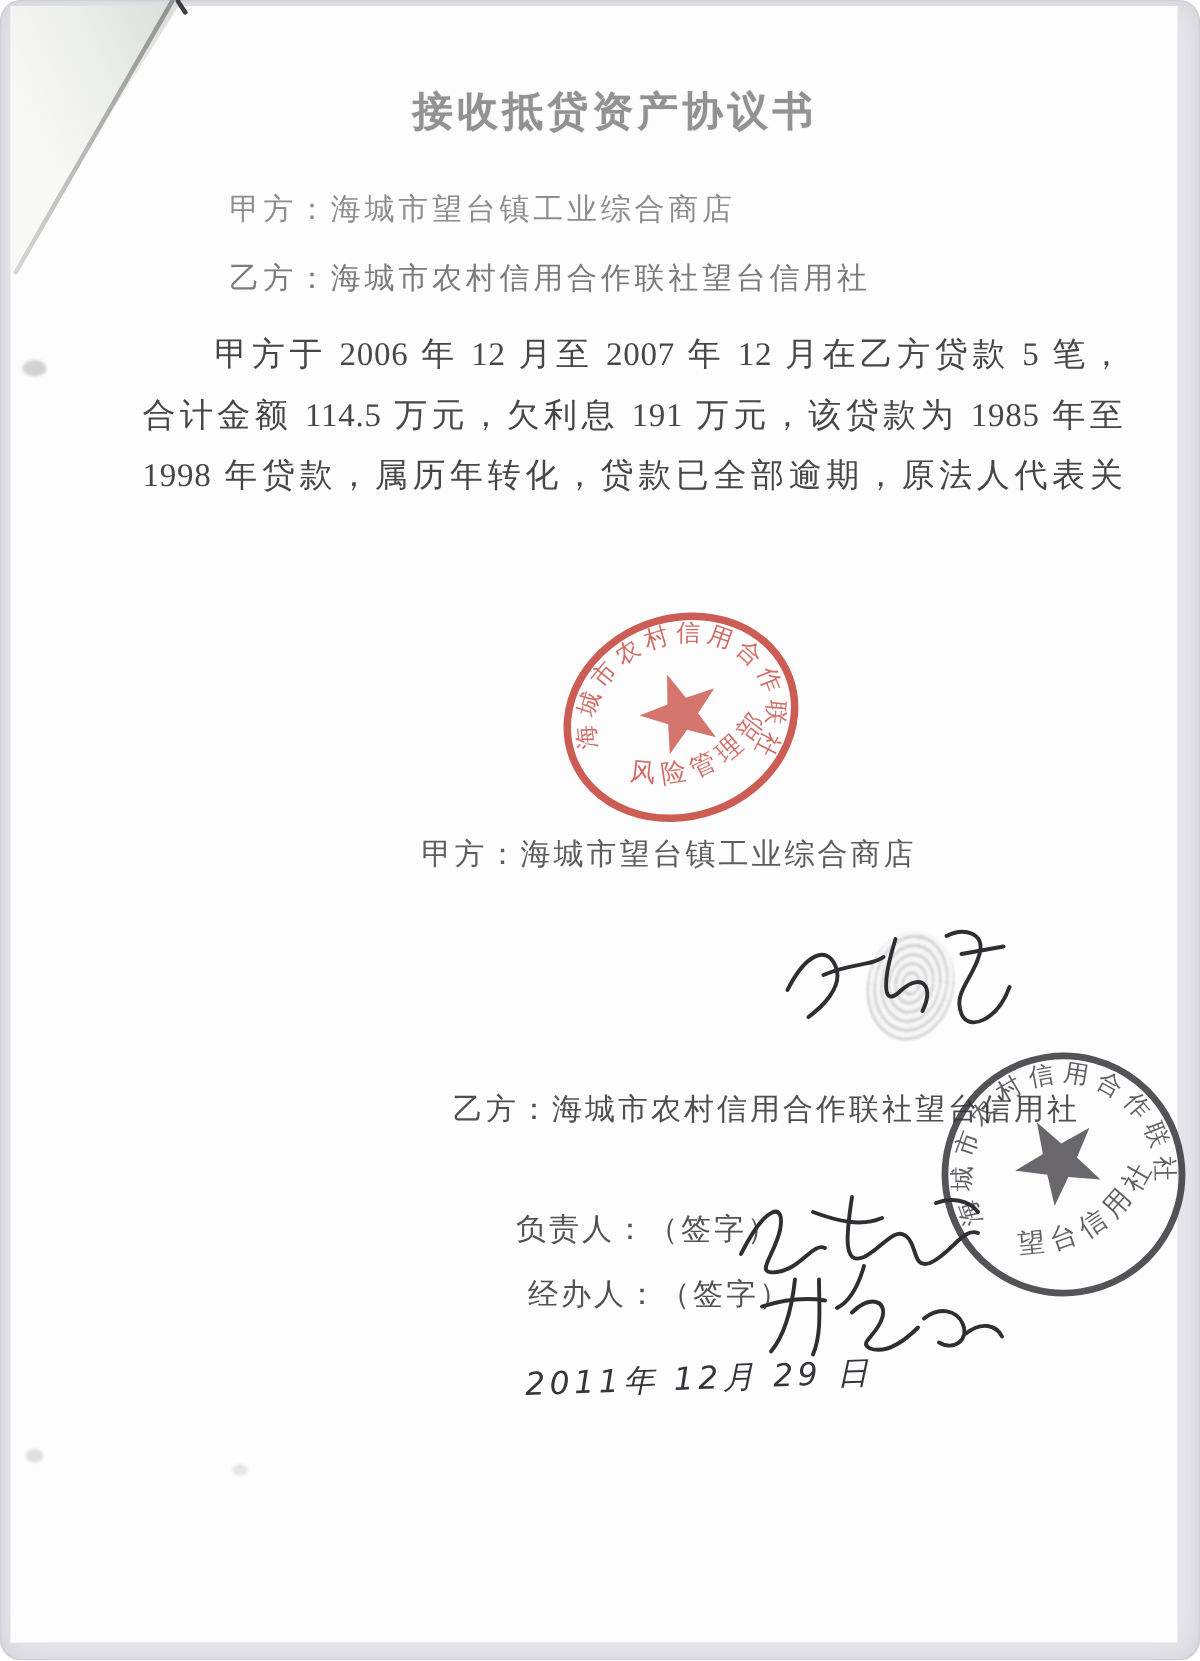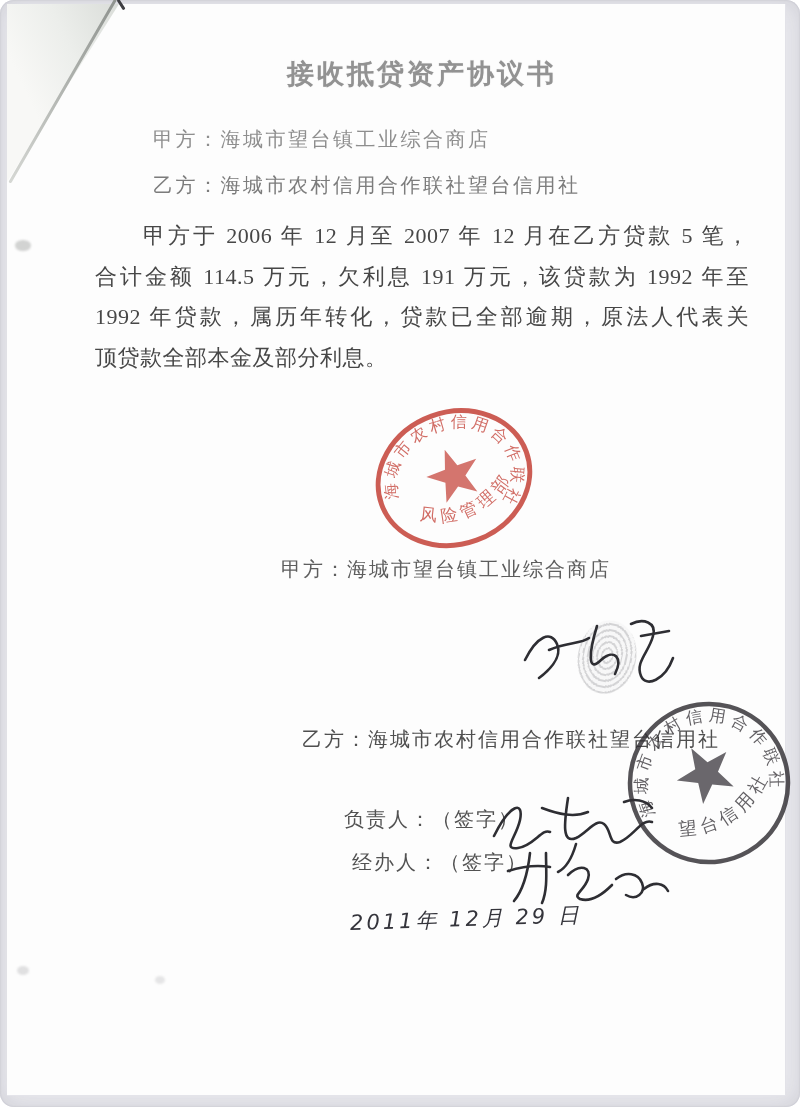--- a/index.html
+++ b/index.html
@@ -29,21 +29,21 @@
   .edge-dash{
     position:absolute;left:108px;top:-1px;width:12px;height:3.2px;
     background:#3f3f43;transform:rotate(57deg);border-radius:2px;
   }
   .smudge{position:absolute;border-radius:50%;filter:blur(1px);}
   .smudge.s1{left:8px;top:236px;width:16px;height:11px;background:rgba(130,132,130,.35);}
   .smudge.s2{left:10px;top:962px;width:12px;height:9px;background:rgba(150,150,155,.28);}
   .smudge.s3{left:148px;top:972px;width:10px;height:8px;background:rgba(160,160,165,.25);}
 
   .doc-title{
-    position:absolute;left:280px;top:52px;margin:0;
+    position:absolute;left:268px;top:52px;margin:0;
     font-size:27px;font-weight:bold;letter-spacing:3px;color:#929292;
     text-shadow:0 0 1px rgba(150,150,150,.35);white-space:nowrap;
   }
   .hline{position:absolute;white-space:nowrap;font-size:20px;letter-spacing:2.5px;}
   .party-a{left:146px;top:122px;color:#8e8e8e;}
   .party-b{left:146px;top:168px;color:#7c7c7c;}
 
   .para{position:absolute;left:88px;top:212px;width:654px;color:#474747;}
   .bline{
     font-size:22px;line-height:40.6px;letter-spacing:.5px;
@@ -87,23 +87,22 @@
     <div class="smudge s2"></div>
     <div class="smudge s3"></div>
 
     <h1 class="doc-title">接收抵贷资产协议书</h1>
 
     <div class="hline party-a">甲方：海城市望台镇工业综合商店</div>
     <div class="hline party-b">乙方：海城市农村信用合作联社望台信用社</div>
 
     <div class="para">
       <div class="bline indent">甲方于 2006 年 12 月至 2007 年 12 月在乙方贷款 5 笔，</div>
-      <div class="bline">合计金额 114.5 万元，欠利息 191 万元，该贷款为 1992 年至</div>
-      <div class="bline">1992 年贷款，属历年转化，贷款已全部逾期，原法人代表关</div>
-      <div class="bline last">顶贷款全部本金及部分利息。</div>
+      <div class="bline">合计金额 114.5 万元，欠利息 191 万元，该贷款为 1985 年至</div>
+      <div class="bline">1998 年贷款，属历年转化，贷款已全部逾期，原法人代表关</div>
     </div>
 
     <svg class="stamp" style="left:350px;top:392px;width:196px;height:170px;transform:rotate(-20deg);" viewBox="0 0 196 170">
       <g opacity="0.82">
         <ellipse cx="98" cy="82" rx="77" ry="66" fill="none" stroke="#c23a30" stroke-width="5"></ellipse>
         <path transform="translate(99,80) scale(0.93)" fill="#c23a30" opacity="0.85" d="M0,-30 L7.05,-9.71 L28.53,-9.27 L11.41,3.71 L17.63,24.27 L0,12 L-17.63,24.27 L-11.41,3.71 L-28.53,-9.27 L-7.05,-9.71 Z"></path>
         <path id="redArc" d="M 98,82 m -59,0 a 59,50 0 1,1 118,0 a 59,50 0 1,1 -118,0" fill="none"></path>
         <text fill="#c23a30" font-size="16" letter-spacing="4" opacity="0.9">
           <textPath href="#redArc">海城市农村信用合作联社</textPath>
         </text>

